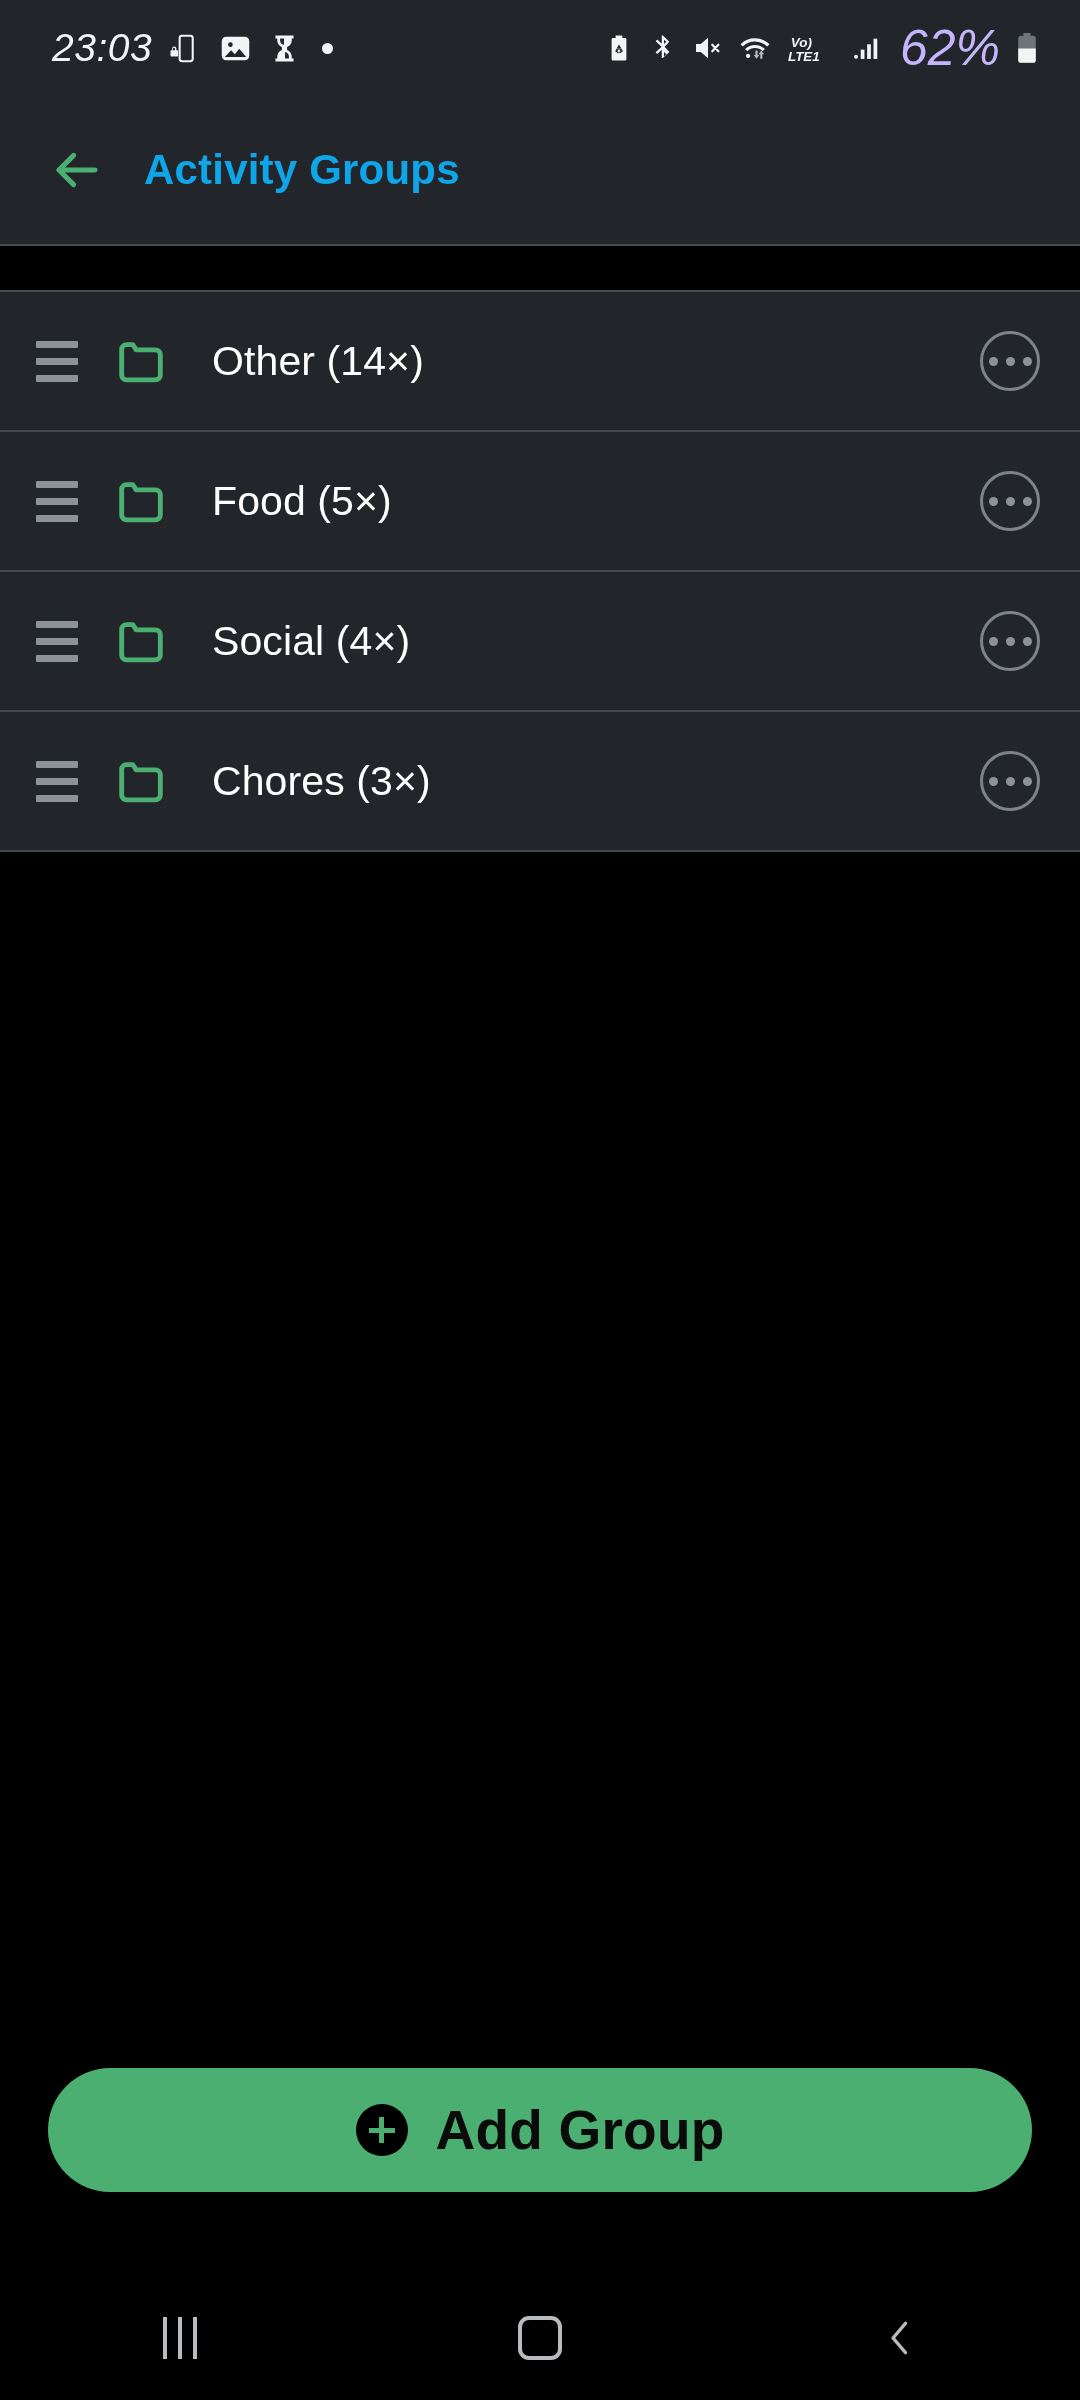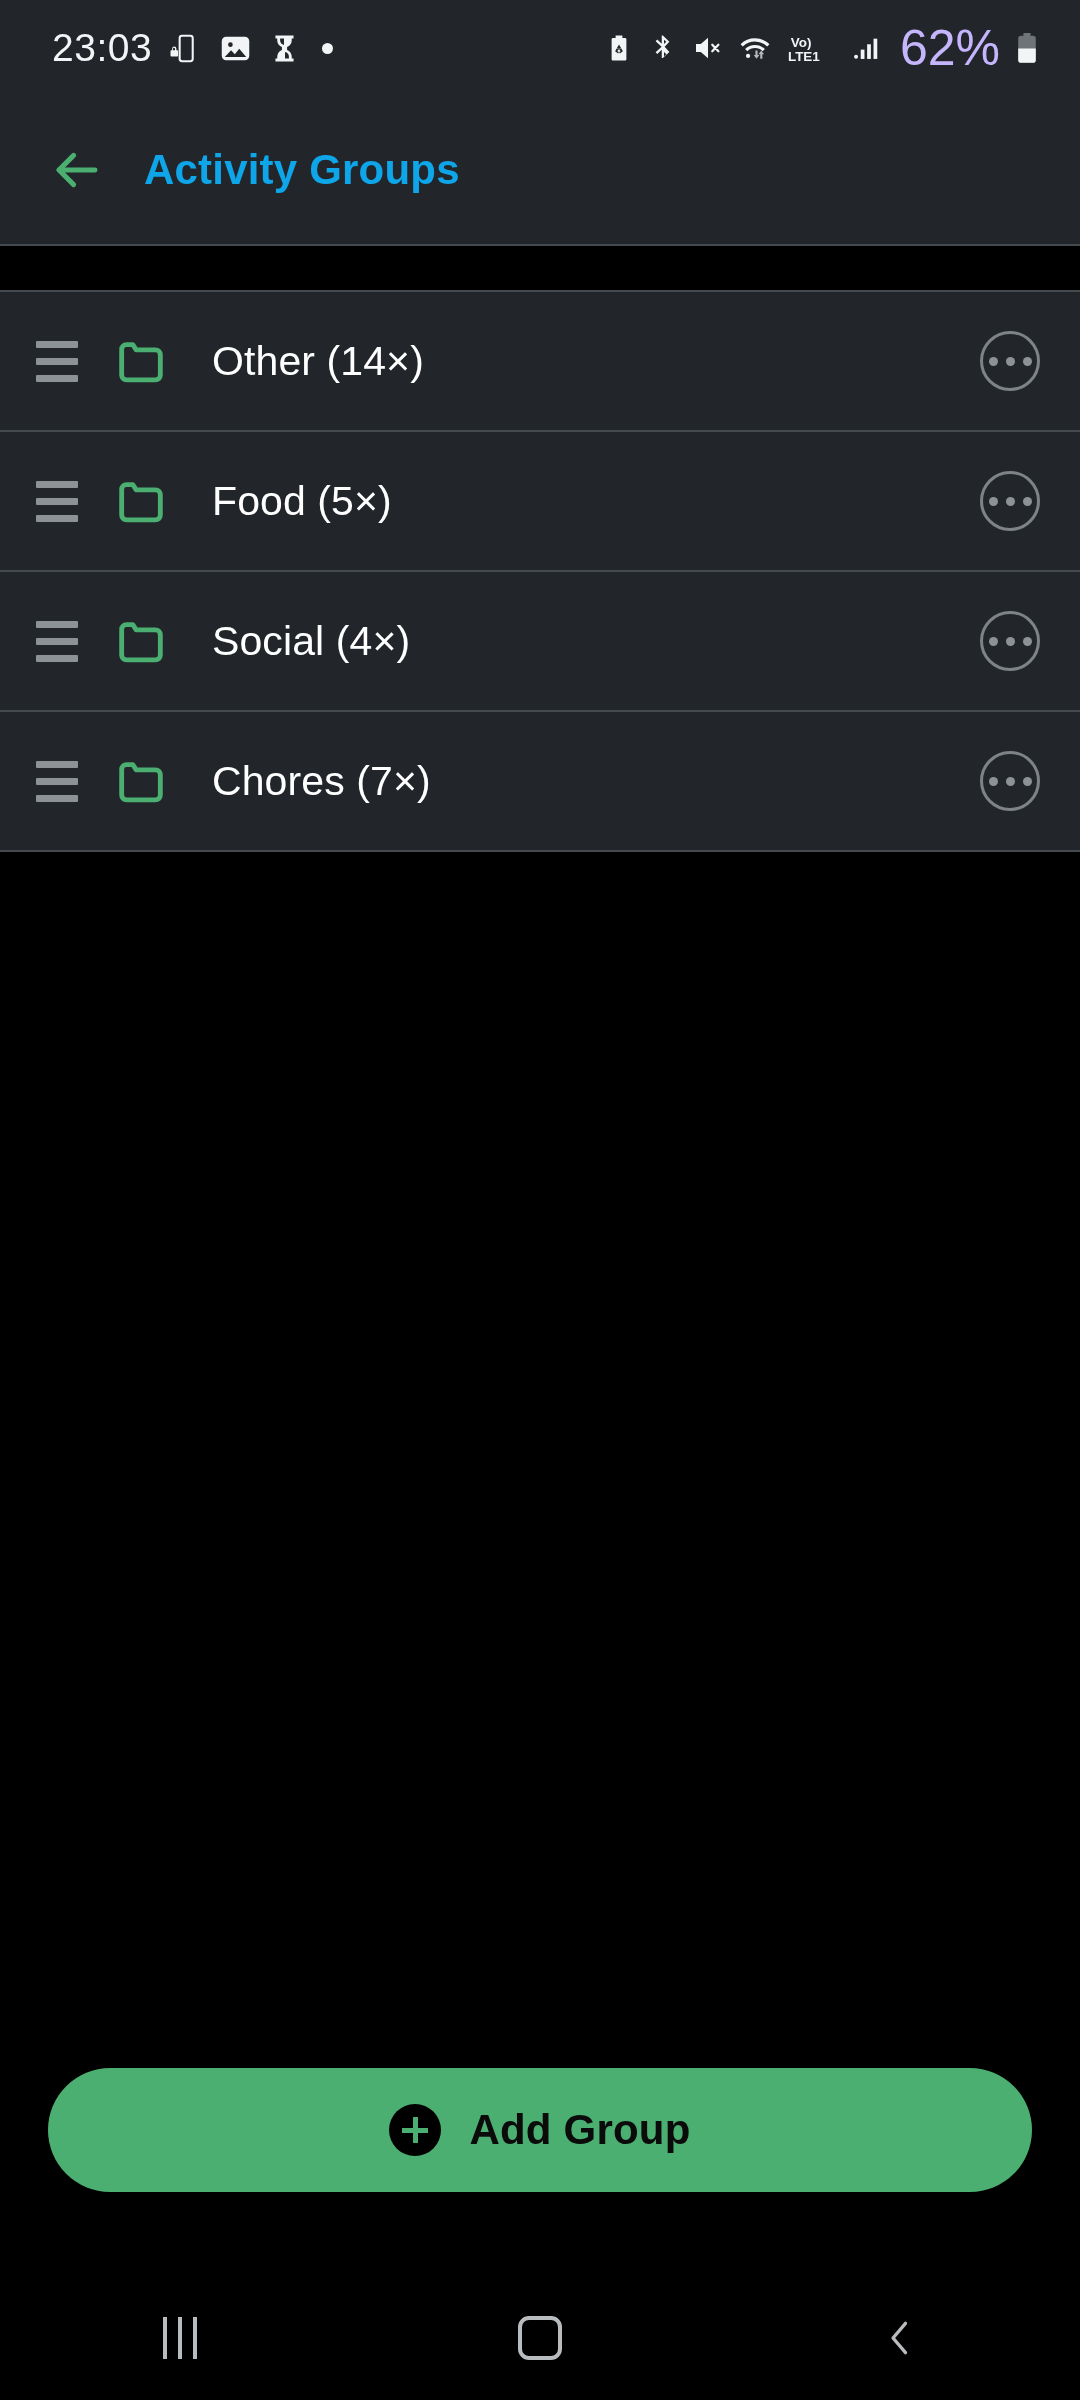--- a/index.html
+++ b/index.html
@@ -16,20 +16,21 @@
     display:flex; flex-direction:column;
   }
 
   
   .statusbar {
     height:96px;
     background:#22262a;
     display:flex; align-items:center;
     padding:0 40px 0 52px;
     flex:0 0 auto;
+    font-style:italic;
   }
   .sb-left { display:flex; align-items:center; gap:17px; }
   .sb-right { display:flex; align-items:center; gap:14px; margin-left:auto;justify-content:center; }
   .sb-clock {
     color:#f2f4f5; font-size:39px; letter-spacing:0.5px;
     font-family:"Liberation Sans", sans-serif;
   }
   .sb-dot { width:11px; height:11px; border-radius:50%; background:#f2f4f5; margin-left:5px; }
   .sb-ico { display:block; }
   .sb-batterytext {
@@ -132,21 +133,21 @@
     position:relative;
     flex:0 0 auto;
   }
   .plus-circle::before, .plus-circle::after {
     content:""; position:absolute; background:#4caf72;
   }
   .plus-circle::before { width:26px; height:5px; }
   .plus-circle::after  { width:5px; height:26px; }
   .add-label {
     color:#0b0b0b;
-    font-size:42px;
+    font-size:55px;
     font-weight:bold;
     letter-spacing:0.2px;
   }
 
   
   .navbar {
     height:124px;
     background:#000;
     display:flex; align-items:center;
     flex:0 0 auto;
@@ -309,21 +310,21 @@
       <div class="drag-handle">
           <i></i>
           <i></i>
           <i></i>
         </div>
       <div class="folder-icon">
         <svg width="58" height="58" viewBox="0 0 24 24" fill="none" stroke="#4caf72" stroke-width="2" stroke-linejoin="round">
           <path d="M4 7.2a2 2 0 0 1 2-2h2.6l1.4 2.2H18a2 2 0 0 1 2 2v8.4a2 2 0 0 1-2 2H6a2 2 0 0 1-2-2z"></path>
         </svg>
       </div>
-      <div class="row-label">Chores (7×)</div>
+      <div class="row-label">Chores (3×)</div>
       <div class="menu-btn">
           <span></span>
           <span></span>
           <span></span>
         </div>
     </div>
 
   </div>
 
   <div class="spacer"></div>

